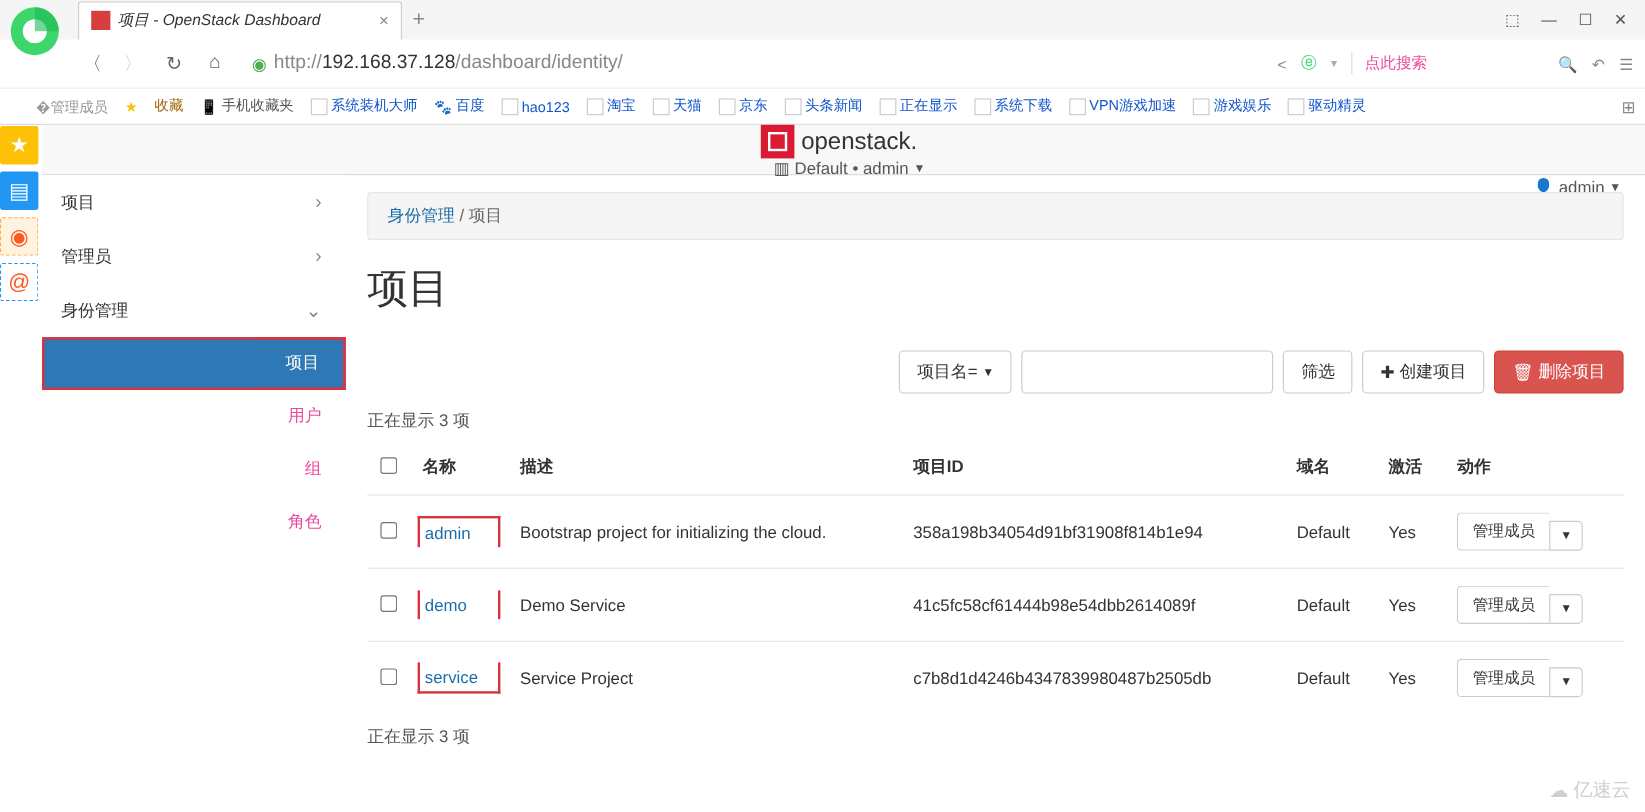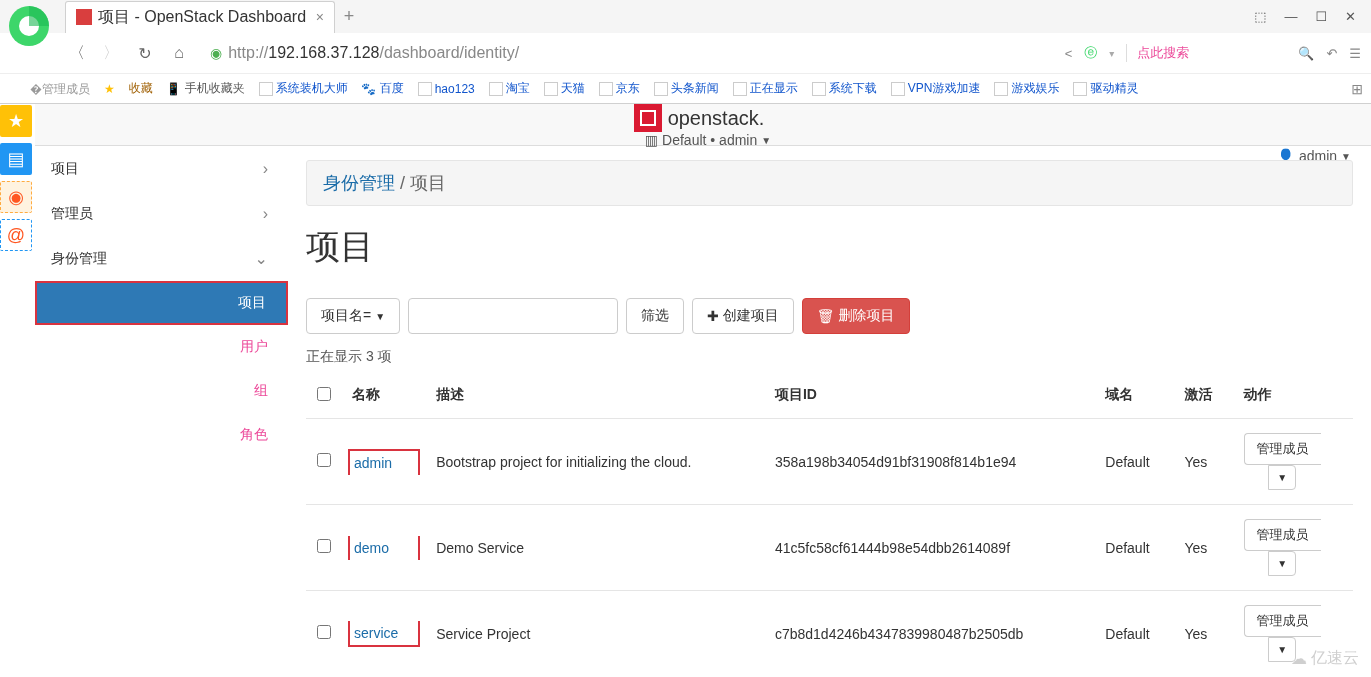--- a/index.html
+++ b/index.html
@@ -5,21 +5,21 @@
 * { margin: 0; padding: 0; box-sizing: border-box; font-family: "Microsoft YaHei", Arial, sans-serif; }
 body { background: #fff; font-size: 13px; color: #333; width: 1371px; height: 677px; overflow: hidden; position: relative; }
 
 
 .browser-chrome { border-bottom: 1px solid #d0d0d0; }
 .tab-bar { display: flex; align-items: center; height: 33px; background: #f5f5f5; padding-left: 65px; position: relative; }
 .browser-logo { position: absolute; left: 5px; top: 2px; width: 48px; height: 48px; z-index: 10; }
 .browser-logo svg { width: 48px; height: 48px; }
 .tab { display: flex; align-items: center; background: #fff; border: 1px solid #d0d0d0; border-bottom: none; height: 32px; padding: 0 10px; min-width: 270px; border-radius: 3px 3px 0 0; gap: 6px; }
 .tab-icon { width: 16px; height: 16px; background: #d93e3e; }
-.tab-title { flex: 1; font-size: 16px; color: #333; }
+.tab-title { flex: 1; font-size: 13px; color: #333; font-style: italic; }
 .tab-close { font-size: 14px; color: #888; cursor: pointer; }
 .new-tab { width: 28px; height: 28px; display: flex; align-items: center; justify-content: center; color: #888; font-size: 18px; cursor: pointer; }
 .window-controls { margin-left: auto; display: flex; gap: 18px; padding: 0 15px; align-items: center; }
 .window-controls span { font-size: 13px; color: #555; cursor: pointer; }
 
 .nav-bar { display: flex; align-items: center; height: 40px; padding: 0 10px 0 65px; gap: 10px; background: #fff; }
 .nav-btn { width: 24px; height: 24px; display: flex; align-items: center; justify-content: center; color: #666; cursor: pointer; font-size: 16px; }
 .url-bar { flex: 1; display: flex; align-items: center; height: 30px; border: 1px solid transparent; border-radius: 3px; padding: 0 8px; gap: 6px; }
 .url-lock { color: #4caf50; font-size: 14px; }
 .url-text { font-size: 16px; color: #888; }
@@ -56,38 +56,38 @@
 
 .app-body { flex: 1; display: flex; }
 .sidebar { width: 253px; background: #fff; }
 .side-group { height: 45px; display: flex; align-items: center; justify-content: space-between; padding: 0 20px 0 16px; color: #333; font-size: 14px; cursor: pointer; }
 .side-group .chev { color: #888; font-size: 16px; }
 .side-sub { height: 44px; display: flex; align-items: center; justify-content: flex-end; padding: 0 20px; color: #ec4899; font-size: 14px; cursor: pointer; }
 .side-sub.active { background: #2e79b5; color: #fff; border: 2px solid #d9333f; position: relative; }
 .side-sub.active::after { content: ""; position: absolute; right: -2px; top: -2px; bottom: -2px; width: 72px; border: 2px solid #d9333f; border-left: none; }
 
 .main { flex: 1; padding: 14px 18px 0 18px; }
-.breadcrumb { background: #f5f5f5; border: 1px solid #e5e5e5; border-radius: 3px; padding: 10px 16px; font-size: 18px; color: #666; }
+.breadcrumb { background: #f5f5f5; border: 1px solid #e5e5e5; border-radius: 3px; padding: 10px 16px; font-size: 14px; color: #666; }
 .breadcrumb a { color: #1b6ca8; text-decoration: none; }
 .page-title { font-size: 34px; font-weight: 400; color: #333; margin: 18px 0 28px 0; }
 
-.toolbar { display: flex; gap: 8px; margin-bottom: 14px; }
+.toolbar { display: flex; justify-content: flex-end; gap: 8px; margin-bottom: 14px; }
 .btn { height: 36px; border: 1px solid #ccc; background: #fff; border-radius: 4px; padding: 0 14px; font-size: 14px; color: #333; display: flex; align-items: center; gap: 4px; cursor: pointer; }
 .btn.filter-input { width: 210px; }
 .btn.danger { background: #d9534f; border-color: #d43f3a; color: #fff; }
 .caret { font-size: 10px; }
 
 .count-label { font-size: 14px; color: #555; margin-bottom: 6px; }
 
 table { width: 100%; border-collapse: collapse; }
 th, td { text-align: left; padding: 14px 10px; font-size: 14px; border-top: 1px solid #e5e5e5; }
 th { font-weight: bold; color: #333; border-top: none; }
 th:first-child, td:first-child { width: 36px; text-align: center; }
 td a { color: #1b6ca8; text-decoration: none; }
-.action-btn { display: inline-flex; align-items: center; flex-direction: column; }
+.action-btn { display: inline-flex; align-items: flex-end; }
 .action-btn .main-btn { border: 1px solid #ccc; border-right: none; border-radius: 4px 0 0 4px; padding: 6px 12px; font-size: 13px; cursor: pointer; background: #fff; }
 .action-btn .drop { border: 1px solid #ccc; border-radius: 0 4px 4px 0; padding: 6px 8px; font-size: 10px; cursor: pointer; background: #fff; }
 .name-highlight { border: 2px solid #d9333f; padding: 2px 0; display: block; margin: -6px -4px; padding: 4px 4px; }
 tbody tr:first-child .name-highlight { border-bottom: none; }
 tbody tr:nth-child(2) .name-highlight { border-top: none; border-bottom: none; }
 tbody tr:nth-child(3) .name-highlight { border-top: none; }
 
 .watermark { position: absolute; right: 12px; bottom: 8px; color: #cfcfcf; font-size: 16px; display: flex; align-items: center; gap: 4px; }
 
 input[type=checkbox] { width: 14px; height: 14px; cursor: pointer; }

